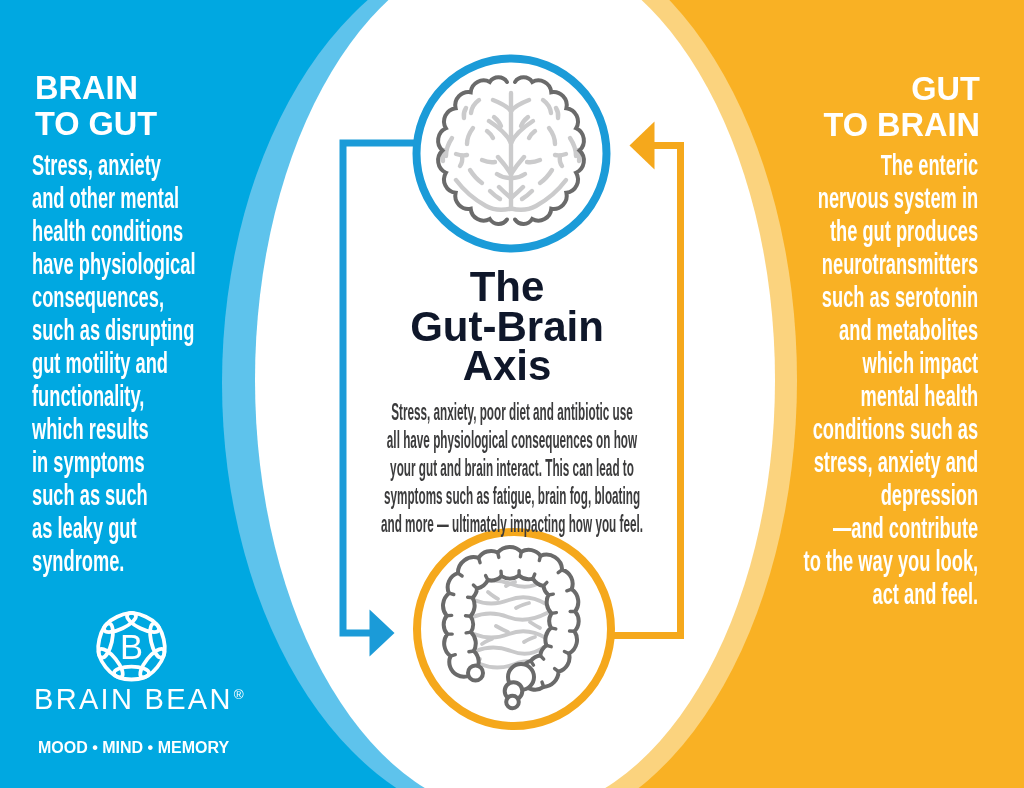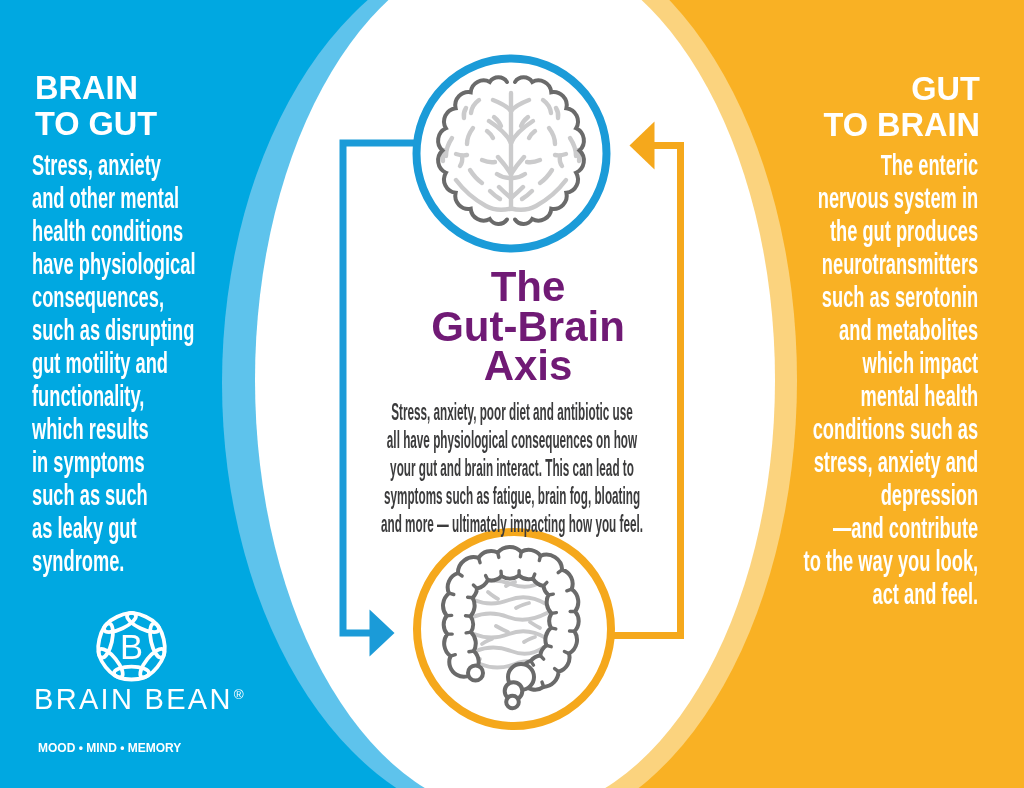--- a/index.html
+++ b/index.html
@@ -153,18 +153,18 @@
   </g>
   <text x="131.5" y="658.5" text-anchor="middle" font-family="Liberation Sans, sans-serif" font-size="34.5" fill="#ffffff">B</text>
 </svg>
 
 <div class="abs hd" style="left:35px; top:70px; transform:scaleX(0.985); transform-origin:0 0;">BRAIN<br>TO GUT</div>
 <div class="abs bodytxt" style="left:32px; top:149px; transform:scaleX(0.63); transform-origin:0 0;">Stress, anxiety<br>and other mental<br>health conditions<br>have physiological<br>consequences,<br>such as disrupting<br>gut motility and<br>functionality,<br>which results<br>in symptoms<br>such as such<br>as leaky gut<br>syndrome.</div>
 
 <div class="abs hd" style="right:44px; top:71px; text-align:right; transform:scaleX(0.985); transform-origin:100% 0;">GUT<br>TO BRAIN</div>
 <div class="abs bodytxt" style="right:46px; top:149px; transform:scaleX(0.63); transform-origin:100% 0; text-align:right;">The enteric<br>nervous system in<br>the gut produces<br>neurotransmitters<br>such as serotonin<br>and metabolites<br>which impact<br>mental health<br>conditions such as<br>stress, anxiety and<br>depression<br>—and contribute<br>to the way you look,<br>act and feel.</div>
 
-<div class="abs" style="left:328px; top:267px; width:400px; text-align:center; color:#701a75; font-weight:bold; font-size:42px; line-height:39.6px;">The<br>Gut-Brain<br>Axis</div>
+<div class="abs" style="left:307px; top:267px; width:400px; text-align:center; color:#0f172a; font-weight:bold; font-size:42px; line-height:39.6px;">The<br>Gut-Brain<br>Axis</div>
 
 <div class="abs" style="left:201.5px; top:398px; width:620px; text-align:center; color:#3b3b3c; font-weight:bold; font-size:23px; line-height:28.1px; transform:scaleX(0.51); transform-origin:50% 0; white-space:nowrap;">Stress, anxiety, poor diet and antibiotic use<br>all have physiological consequences on how<br>your gut and brain interact. This can lead to<br>symptoms such as fatigue, brain fog, bloating<br>and more — ultimately impacting how you feel.</div>
 
 <div class="abs" style="left:34px; top:680px; color:#fff; font-size:29px; line-height:29px; letter-spacing:2.3px; white-space:nowrap;">BRAIN BEAN<span style="font-size:13.5px; vertical-align:10px; letter-spacing:0; margin-left:1px;">®</span></div>
-<div class="abs" style="left:38px; top:740px; color:#fff; font-size:12px; line-height:16px; font-weight:bold; letter-spacing:0px; white-space:nowrap;">MOOD • MIND • MEMORY</div>
+<div class="abs" style="left:38px; top:740px; color:#fff; font-size:16px; line-height:16px; font-weight:bold; letter-spacing:0px; white-space:nowrap;">MOOD • MIND • MEMORY</div>
 
 </body></html>

